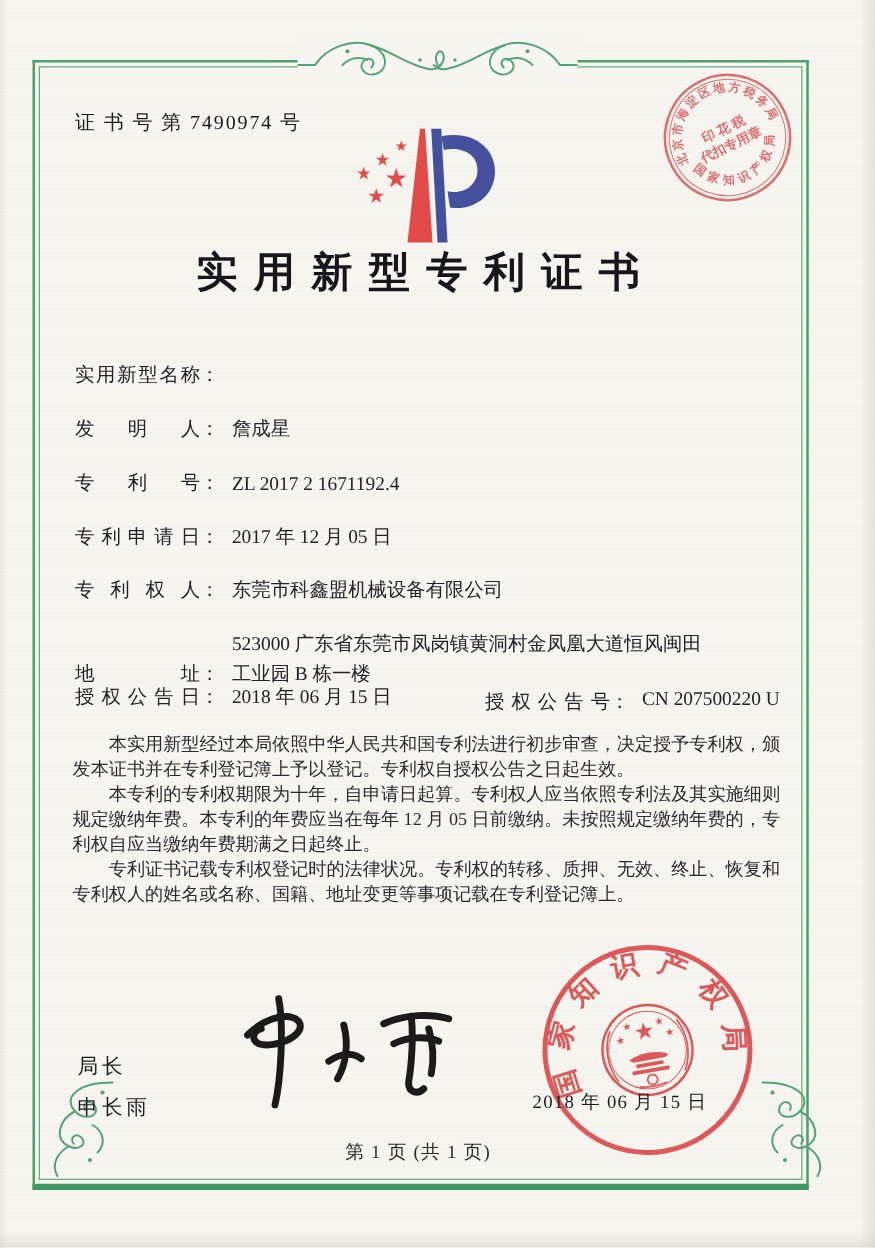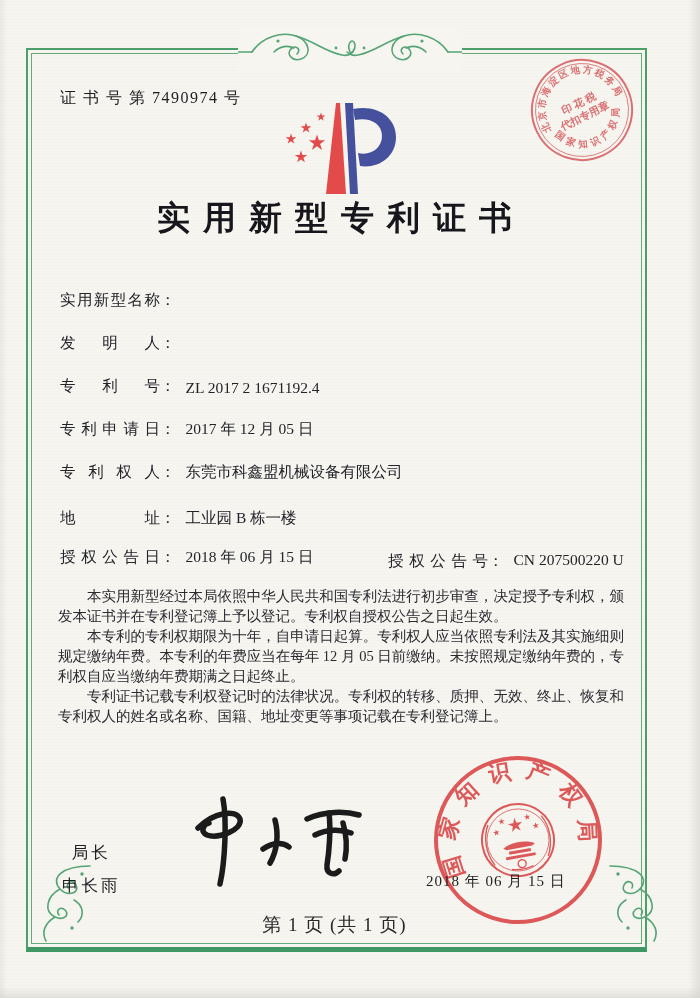--- a/index.html
+++ b/index.html
@@ -51,29 +51,29 @@
   .row-6{top:547px;width:330px;}
   .grant-col{position:absolute;left:388px;top:551px;width:258px;font-size:15.5px;display:flex;color:#23232a;}
   .addr-line2{margin-top:3px;}
 
   .paragraphs{position:absolute;left:58px;top:586px;width:566px;}
   .paragraphs p{
     margin:0;font-size:14.5px;line-height:20px;text-indent:2em;
     text-align:justify;color:#2a2a30;
   }
 
-  .signer{position:absolute;left:62px;top:836px;font-size:16.5px;letter-spacing:3px;line-height:33px;color:#1d1d22;text-align:center;}
+  .signer{position:absolute;left:62px;top:836px;font-size:16.5px;letter-spacing:3px;line-height:33px;color:#1d1d22;}
   .signature{position:absolute;left:178px;top:790px;width:210px;height:102px;}
 
   .seal{position:absolute;left:432px;top:754px;width:172px;height:172px;transform:rotate(-10deg);opacity:.93;}
   .seal-date{position:absolute;left:426px;top:872px;font-size:15px;letter-spacing:1px;color:#1e1e1e;}
 
   .tax-stamp{position:absolute;left:530px;top:58px;width:104px;height:104px;transform:rotate(-26deg);opacity:.85;}
 
-  .page-footer{position:absolute;left:26px;top:912px;width:617px;text-align:center;font-size:19px;letter-spacing:1px;color:#2a2a2a;}
+  .page-footer{position:absolute;left:26px;top:912px;width:617px;text-align:center;font-size:15px;letter-spacing:1px;color:#2a2a2a;}
 </style>
 </head>
 <body>
 
 <div class="paper-texture"></div>
 
 <div class="frame-outer">
   <div class="frame-inner"></div>
 </div>
 
@@ -143,40 +143,41 @@
 
 <div class="cert-title">实用新型专利证书</div>
 
 <div class="field-row row-0">
   <span class="flabel">实用新型名称</span>
     <span class="fcolon">：</span>
 </div>
 <div class="field-row row-1">
   <span class="flabel">发明人</span>
     <span class="fcolon">：</span>
+    <span class="fvalue">詹成星</span>
 </div>
 <div class="field-row row-2">
   <span class="flabel">专利号</span>
     <span class="fcolon">：</span>
     <span class="fvalue">ZL 2017 2 1671192.4</span>
 </div>
 <div class="field-row row-3">
   <span class="flabel">专利申请日</span>
     <span class="fcolon">：</span>
     <span class="fvalue">2017 年 12 月 05 日</span>
 </div>
 <div class="field-row row-4">
   <span class="flabel">专利权人</span>
     <span class="fcolon">：</span>
     <span class="fvalue">东莞市科鑫盟机械设备有限公司</span>
 </div>
 <div class="field-row row-5">
   <span class="flabel">地址</span>
     <span class="fcolon">：</span>
-    <span class="fvalue"><div class="addr-line2">工业园 B 栋一楼</div></span>
+    <span class="fvalue"><span>523000 广东省东莞市凤岗镇黄洞村金凤凰大道恒风闽田</span><div class="addr-line2">工业园 B 栋一楼</div></span>
 </div>
 <div class="field-row row-6">
   <span class="flabel">授权公告日</span>
     <span class="fcolon">：</span>
     <span class="fvalue">2018 年 06 月 15 日</span>
 </div>
 <div class="grant-col">
   <span class="flabel">授权公告号</span>
     <span class="fcolon">：</span>
     <span class="fvalue">CN 207500220 U</span>

